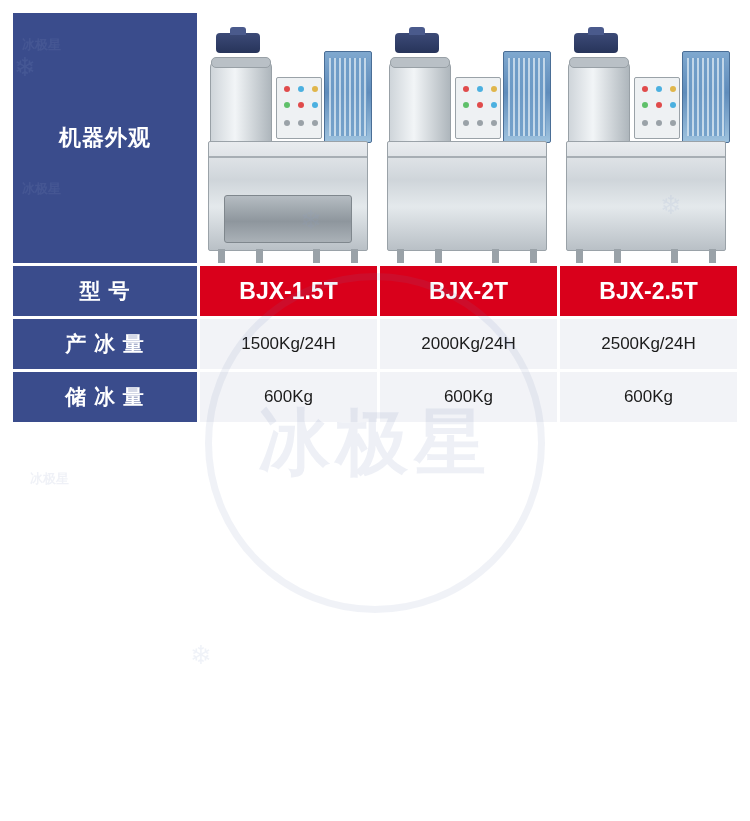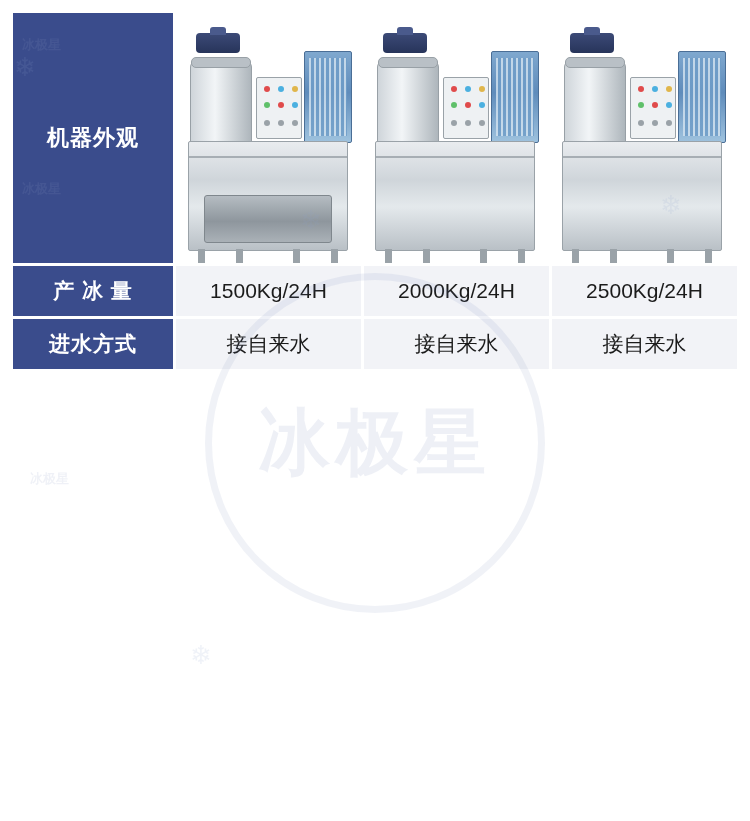--- a/index.html
+++ b/index.html
@@ -27,21 +27,21 @@
     border-spacing: 3px;
     table-layout: fixed;
   }
   td {
     padding: 0;
     vertical-align: middle;
     text-align: center;
   }
   
   .lbl {
-    width: 160px;
+    width: 184px;
     background: #3a4c8c;
     color: #ffffff;
     font-size: 21px;
     font-weight: bold;
     letter-spacing: 1px;
     height: 50px;
     line-height: 50px;
     white-space: nowrap;
   }
   .lbl.tall {
@@ -54,21 +54,21 @@
     background: #d9001b;
     color: #ffffff;
     font-size: 23px;
     font-weight: bold;
     height: 50px;
     line-height: 50px;
   }
   .val {
     background: #f2f3f7;
     color: #1b1b1b;
-    font-size: 21px;
+    font-size: 17px;
     height: 50px;
     line-height: 50px;
     white-space: nowrap;
   }
   .val.small {
     font-size: 19px;
   }
   
   .imgcell {
     background: #ffffff;
@@ -364,37 +364,43 @@
                   <div class="leg m1"></div>
                   <div class="leg m2"></div>
                   <div class="leg r"></div>
               </div>
             </div>
 
           </div>
         </td>
       </tr>
 
+      <tr>
+        <td class="lbl">型      号</td>
+        <td class="model">BJX-1.5T</td>
+        <td class="model">BJX-2T</td>
+        <td class="model">BJX-2.5T</td>
+      </tr>
 
       <tr>
         <td class="lbl">产 冰 量</td>
         <td class="val">1500Kg/24H</td>
         <td class="val">2000Kg/24H</td>
         <td class="val">2500Kg/24H</td>
       </tr>
 
-
-
-
       <tr>
-        <td class="lbl">进水方式</td>
-        <td class="val">接自来水</td>
-        <td class="val">接自来水</td>
-        <td class="val">接自来水</td>
+        <td class="lbl">储 冰 量</td>
+        <td class="val">600Kg</td>
+        <td class="val">600Kg</td>
+        <td class="val">600Kg</td>
       </tr>
+
+
+
 
 
 
 
 
     </tbody>
   </table>
 </div>
 
 </body></html>

